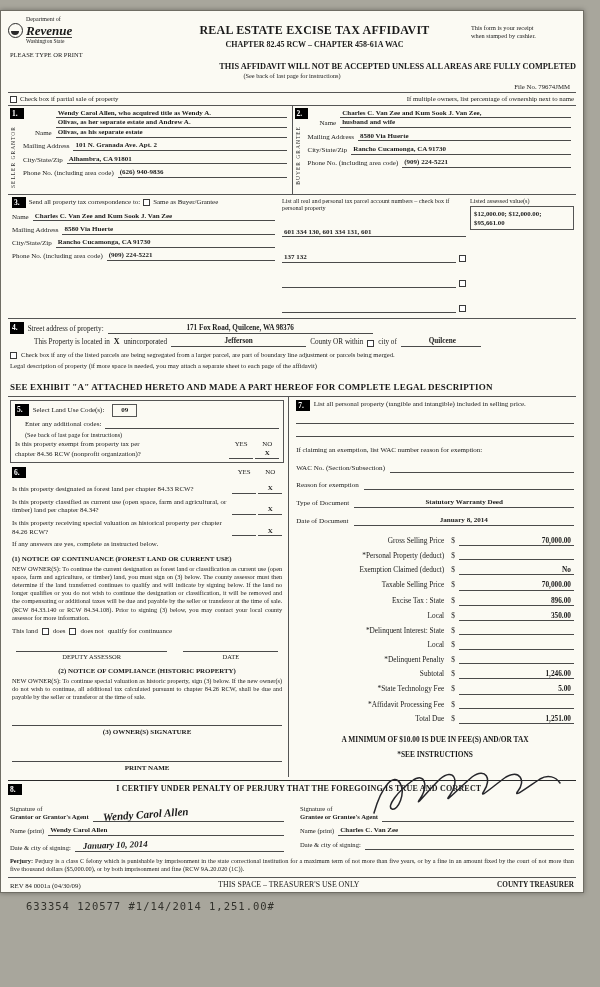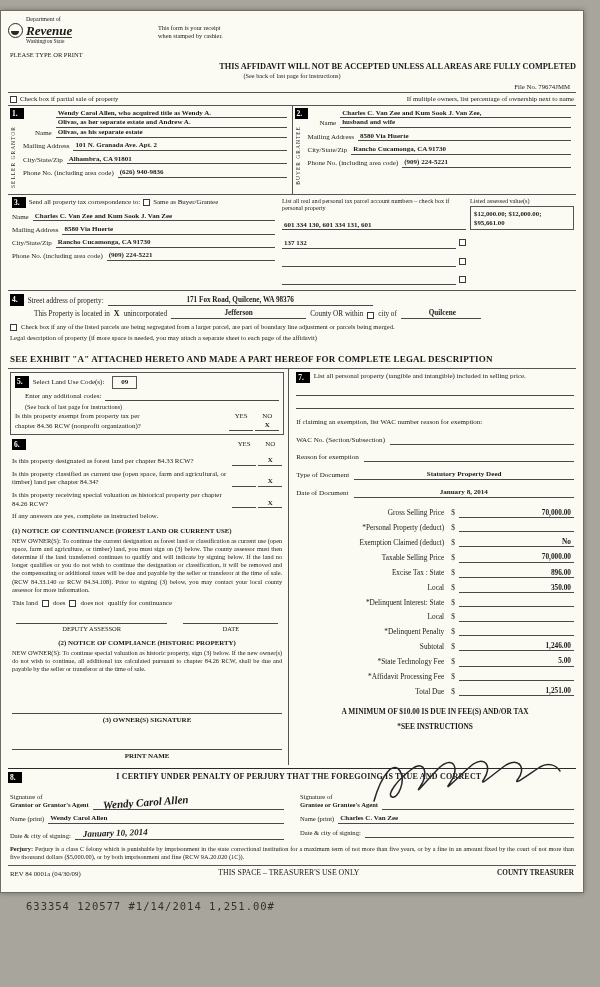--- a/index.html
+++ b/index.html
@@ -49,21 +49,21 @@
   .fill-multi .fill{display:block;padding:0 2px;}
   .name-row{margin-left:12px;margin-top:1px;}
 
   
   .sec3{display:flex;border-top:1px solid #555;padding:2px 2px 5px;}
   .s3-left{width:47%;padding-left:2px;}
   .s3-head{display:flex;align-items:center;gap:3px;font-size:6.9px;}
   .s3-right{flex:1;display:flex;gap:4px;padding-left:7px;}
   .s3-parcels{flex:1;}
   .s3-phead,.s3-vhead{font-size:6.2px;line-height:1.2;}
-  .s3-prow{display:flex;align-items:flex-start;margin-top:9px;gap:3px;font-family:Liberation Serif, serif;}
+  .s3-prow{display:flex;align-items:center;margin-top:16px;gap:3px;font-family:Liberation Serif, serif;}
   .s3-pfill{flex:1;font-weight:bold;border-bottom:1px solid #4a4a4a;min-height:9px;font-size:7px;padding:0 2px;}
   .s3-values{width:104px;}
   .s3-valbox{border:1px solid #555;margin-top:2px;padding:2px 3px;font-weight:bold;font-size:6.8px;line-height:1.35;}
 
   
   .sec4{border-top:1px solid #555;padding:3px 2px 2px;}
   .s4row{display:flex;align-items:flex-end;gap:4px;margin-top:3.5px;font-size:7.2px;}
   .s4row:first-child{margin-top:0;}
   .s4street{flex:0 0 265px;text-align:center;}
   .typedX{font-weight:bold;font-size:8px;}
@@ -104,21 +104,21 @@
 
   
   .s7head{display:flex;gap:4px;align-items:flex-start;}
   .s7label{flex:1;font-size:7px;line-height:1.3;}
   .uline{border-bottom:1px solid #4a4a4a;height:13px;}
   .s7note{font-size:7px;margin-top:9px;}
   .docrow{display:flex;align-items:flex-end;margin-top:8px;font-size:7.1px;}
   .docrow .doclabel{white-space:nowrap;}
   .docfill{flex:1;border-bottom:1px solid #4a4a4a;margin-left:5px;min-height:9.5px;text-align:center;font-weight:bold;}
   .money{margin-top:10px;}
-  .mrow{display:flex;align-items:center;margin-bottom:5px;}
+  .mrow{display:flex;align-items:flex-start;margin-bottom:5px;}
   .mlabel{flex:0 0 148px;text-align:right;white-space:nowrap;font-size:7.3px;}
   .mdollar{margin:0 4px 0 7px;font-size:7.3px;}
   .mval{flex:1;border-bottom:1px solid #4a4a4a;text-align:right;font-weight:bold;min-height:9.5px;padding-right:3px;font-size:7.3px;}
   .minnote{text-align:center;font-weight:bold;font-size:7.4px;margin-top:6px;}
 
   
   .sec8{border-top:1.5px solid #2a2a2a;margin-top:3px;position:relative;padding-top:3px;}
   .sec8-head{display:flex;align-items:center;}
   .certify{flex:1;text-align:center;font-weight:bold;font-size:8px;letter-spacing:.2px;}
   .scribble{position:absolute;right:8px;top:-16px;width:200px;height:58px;overflow:visible;}
@@ -147,20 +147,24 @@
       <div class="logo">
         <span class="seal"></span>
         <span class="logo-txt">
           <span class="logo-dept">Department of</span>
           <span class="logo-name">Revenue</span>
           <span class="logo-sub">Washington State</span>
         </span>
       </div>
       <div class="type-print">PLEASE TYPE OR PRINT</div>
     </div>
+    <div class="hdr-center">
+      <div class="title">REAL ESTATE EXCISE TAX AFFIDAVIT</div>
+      <div class="chapter">CHAPTER 82.45 RCW – CHAPTER 458-61A WAC</div>
+    </div>
     <div class="hdr-right">
       <div>This form is your receipt</div>
       <div>when stamped by cashier.</div>
     </div>
   </div>
   <div class="warning">THIS AFFIDAVIT WILL NOT BE ACCEPTED UNLESS ALL AREAS ARE FULLY COMPLETED</div>
   <div class="see-back">(See back of last page for instructions)</div>
   <div class="file-no">File No. 79674JMM</div>
 
   <div class="toprow">
@@ -383,21 +387,21 @@
       <div class="docrow">
         <span class="doclabel">WAC No. (Section/Subsection)</span>
         <span class="docfill"></span>
       </div>
       <div class="docrow">
         <span class="doclabel">Reason for exemption</span>
         <span class="docfill"></span>
       </div>
       <div class="docrow">
         <span class="doclabel">Type of Document</span>
-        <span class="docfill">Statutory Property Deed</span>
+        <span class="docfill">Statutory Warranty Deed</span>
       </div>
       <div class="docrow">
         <span class="doclabel">Date of Document</span>
         <span class="docfill">January 8, 2014</span>
       </div>
 
       <div class="money">
         <div class="mrow">
           <span class="mlabel">Gross Selling Price</span>
           <span class="mdollar">$</span>

